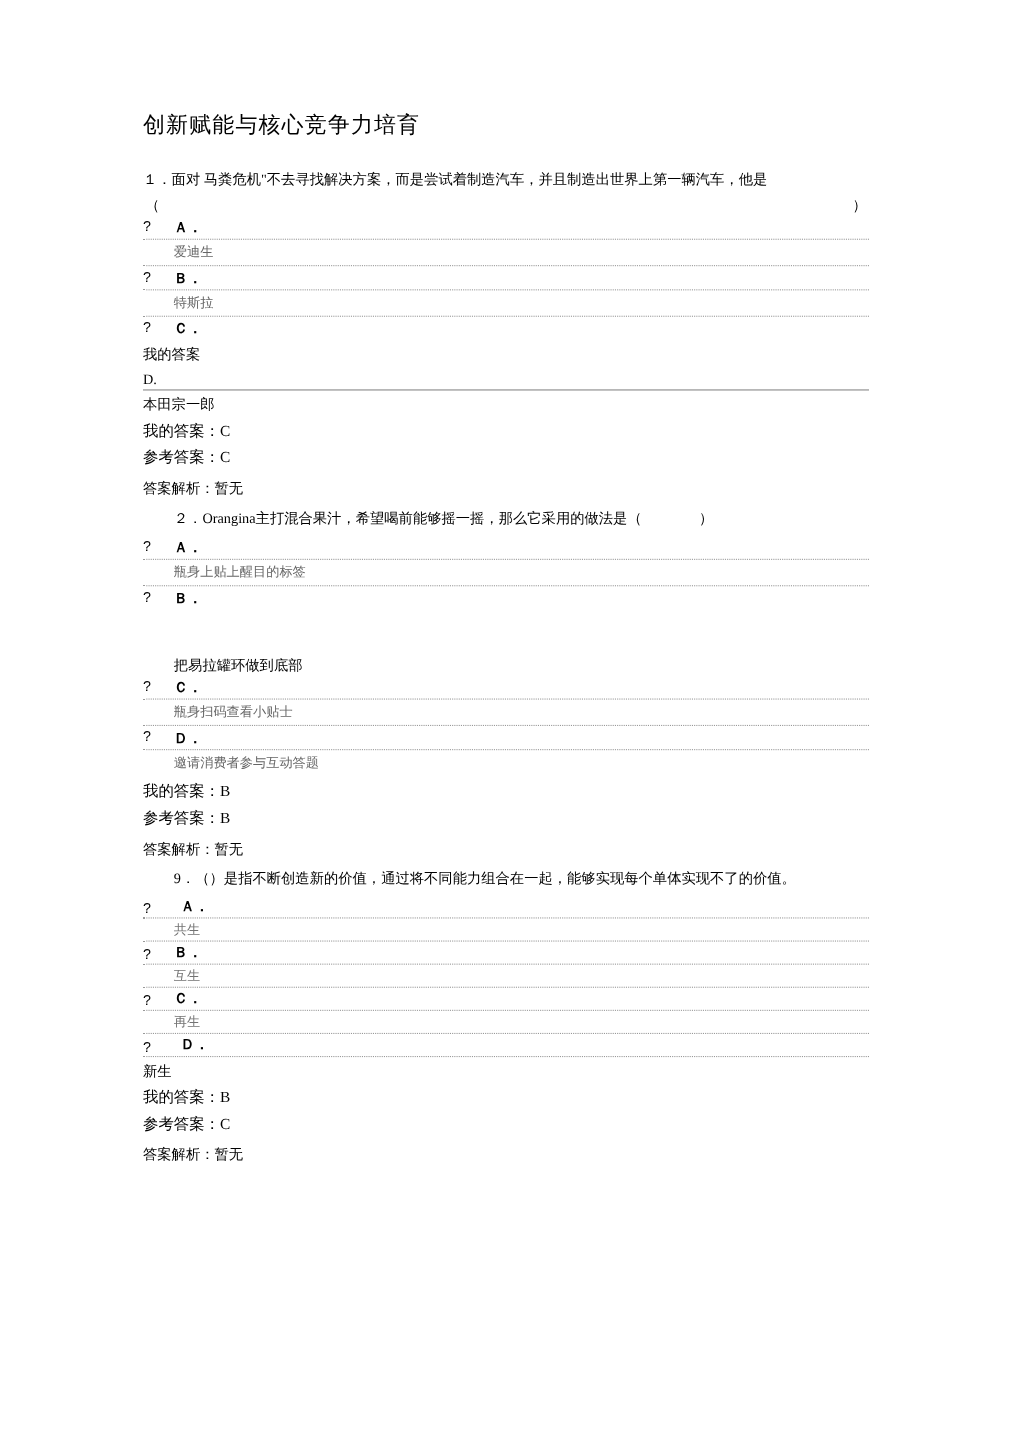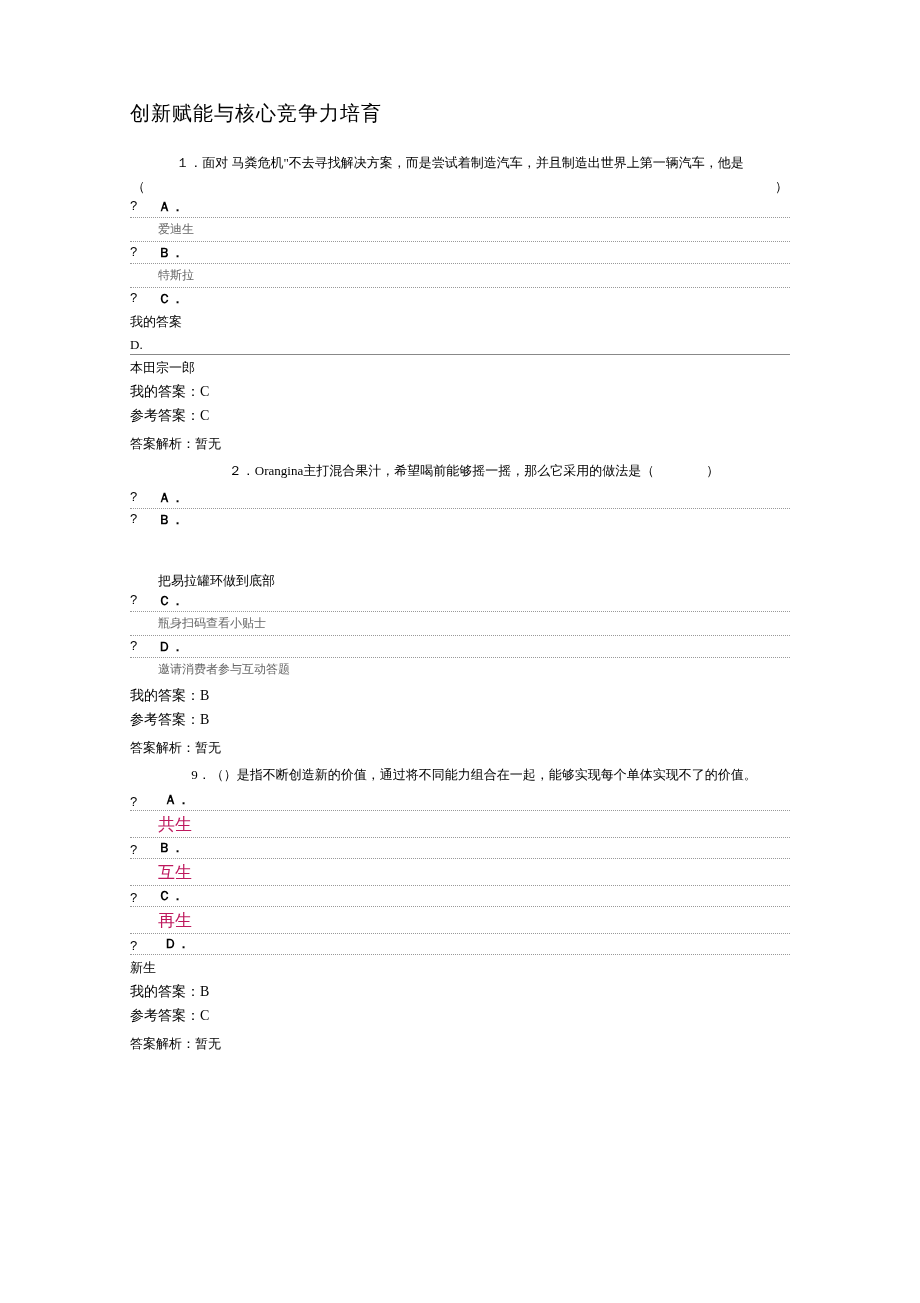--- a/index.html
+++ b/index.html
@@ -15,21 +15,20 @@
   .title {
     font-size: 20px;
     font-weight: normal;
     margin-bottom: 24px;
     letter-spacing: 1px;
   }
   .q-stem {
     font-size: 13px;
     margin: 6px 0 4px 0;
     line-height: 1.8;
-    text-align: center;
   }
   .indent {
     padding-left: 28px;
   }
   .paren-row {
     display: flex;
     justify-content: space-between;
     font-size: 13px;
     padding: 0 2px;
   }
@@ -87,22 +86,22 @@
     font-size: 13px;
     border-bottom: 1px dotted #999;
     padding: 1px 0;
   }
   .q3-letter {
     font-family: Arial, sans-serif;
     font-weight: bold;
     padding-left: 18px;
   }
   .q3-text {
-    font-size: 17px;
-    color: #be185d;
+    font-size: 12px;
+    color: #737373;
     padding: 2px 0 1px 28px;
     border-bottom: 1px dotted #999;
   }
 </style>
 </head>
 <body>
 
 <div class="page">
 
   <div class="title">创新赋能与核心竞争力培育</div>
@@ -137,20 +136,21 @@
   <div class="answer">我的答案：C</div>
   <div class="answer">参考答案：C</div>
   <div class="analysis">答案解析：暂无</div>
 
   <div class="q-stem indent">２．Orangina主打混合果汁，希望喝前能够摇一摇，那么它采用的做法是（　　　　）</div>
 
   <div class="opt-row">
     <span class="q-mark">?</span>
     <span class="opt-letter">Ａ．</span>
   </div>
+  <div class="opt-text">瓶身上贴上醒目的标签</div>
 
   <div class="opt-row no-border">
     <span class="q-mark">?</span>
     <span class="opt-letter">Ｂ．</span>
   </div>
   <div class="plain-line" style="padding-left:28px;font-size:13px;margin-top:42px;">把易拉罐环做到底部</div>
 
   <div class="opt-row" style="margin-top:-4px">
     <span class="q-mark">?</span>
     <span class="opt-letter">Ｃ．</span>

